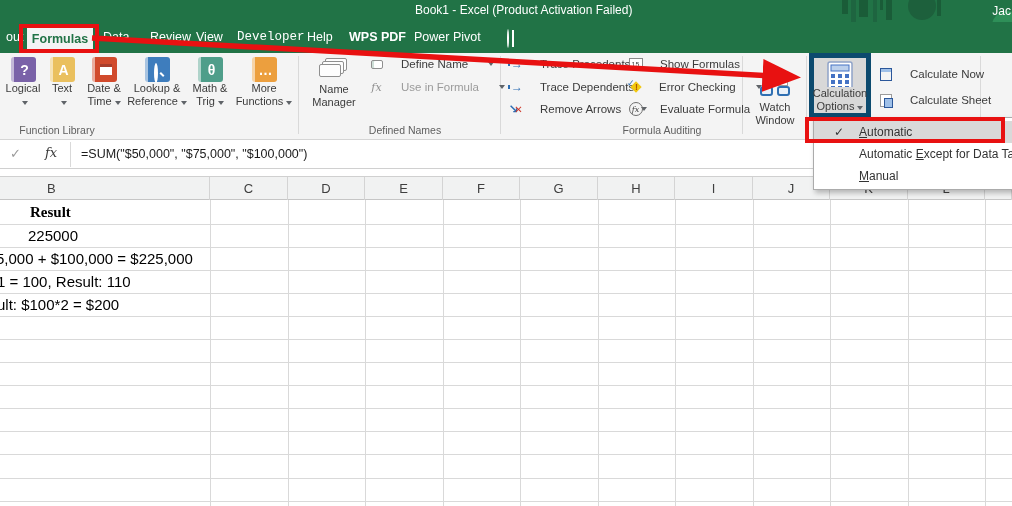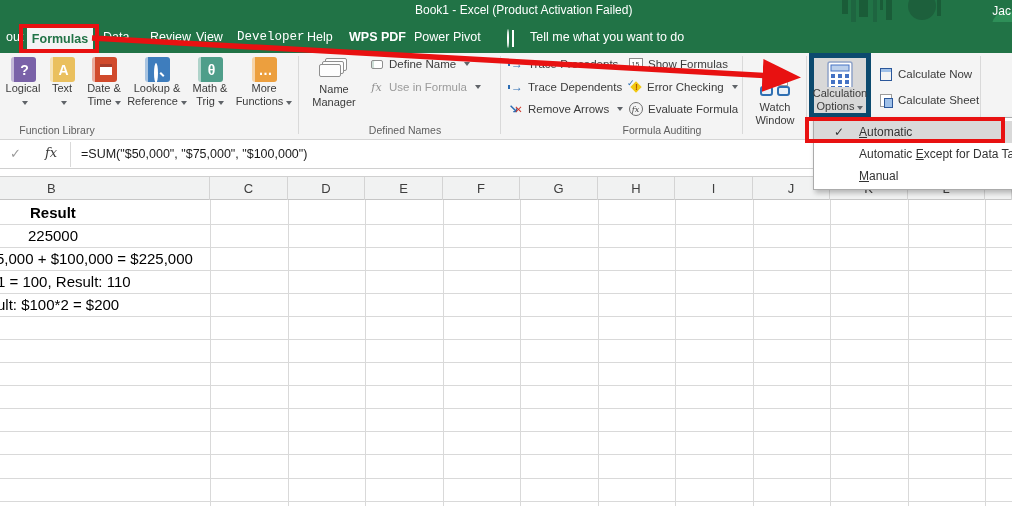--- a/index.html
+++ b/index.html
@@ -38,21 +38,21 @@
   .mag .h{position:absolute;left:7px;top:7px;width:2px;height:5px;background:#fff;transform:rotate(-45deg);}
 
   .bigbtn{position:absolute;display:flex;flex-direction:column;align-items:center;padding-top:3px;cursor:default;}
   .bigbtn .l1,.bigbtn .l2{font-size:11px;color:#3b3b3b;line-height:13px;white-space:nowrap;}
   .tags{position:relative;width:30px;height:24px;margin-bottom:2px;}
   .tags .t{position:absolute;width:22px;height:13px;background:#fdfdfd;border:1px solid #8f8f8f;border-radius:2px;}
   .glasses{position:relative;width:34px;height:26px;margin-bottom:1px;}
   .glasses .win{position:absolute;left:4px;top:0;width:26px;height:12px;border:1px solid #9b9b9b;background:#fff;box-shadow:inset 0 3px 0 #c8dbf0;}
   .glasses .e{position:absolute;top:12px;width:13px;height:10px;border:2px solid #2f6fb2;border-radius:3px;background:#eaf1f9;}
 
-  .srow{position:absolute;height:20px;display:flex;align-items:center;gap:5px;font-size:11.5px;color:#3b3b3b;white-space:nowrap;cursor:default;}
+  .srow{position:absolute;height:20px;display:flex;align-items:center;gap:17px;font-size:11.5px;color:#3b3b3b;white-space:nowrap;cursor:default;}
   .srow.disabled{color:#9b9b9b;}
   .mini{display:inline-flex;width:15px;height:14px;align-items:center;justify-content:center;font-size:11px;flex:none;}
   .ic-tagmini{width:12px;height:9px;border:1px solid #8f8f8f;background:#fff;border-radius:2px;box-shadow:inset 2px 0 0 #cfe0d8;}
   .ic-fx{font-family:"DejaVu Serif",serif;font-style:italic;color:#8f8f8f;font-size:11px;}
   .ic-gridsel{width:12px;height:11px;border:1px solid #8f8f8f;background:
      linear-gradient(#b9cfe8 0 4px,transparent 4px),linear-gradient(90deg,#e8eef5 0 5px,#fff 5px);}
   .ic-arrowb{color:#2b6cb3;font-size:12px;font-weight:bold;}
   .ic-sq{width:4px;height:4px;background:#2b6cb3;display:inline-block;margin-right:1px;}
   .ic-redx{color:#d03a2b;font-weight:bold;font-size:10px;margin-left:-4px;}
   .ic-showf{width:14px;height:12px;border:1px solid #8a8a8a;background:#fff;font-size:7px;color:#444;display:flex;align-items:center;justify-content:center;}
@@ -78,21 +78,21 @@
   .formulabar .div{position:absolute;left:70px;top:2px;width:1px;height:25px;background:#d9d9d9;}
   .formulabar .formula{position:absolute;left:81px;top:7px;font-size:12.5px;color:#1a1a1a;white-space:nowrap;}
 
   
   .colheaders{position:absolute;left:0;top:176px;width:1012px;height:24px;background:#f1f2f2;border-top:1px solid #d0d0d0;border-bottom:1px solid #c6c6c6;}
   .colh{position:absolute;top:0;height:23px;border-right:1px solid #d4d4d4;font-size:13px;color:#3f3f3f;text-align:center;line-height:23px;cursor:default;}
 
   
   .gridarea{position:absolute;left:0;top:200px;width:1012px;height:306px;background:#fff;overflow:hidden;}
   .cellrow{position:absolute;height:23px;line-height:23px;font-size:15px;color:#000;white-space:nowrap;}
-  .cellrow.bold{font-weight:bold;}
+  .cellrow.bold{font-weight:bold;font-family:Liberation Serif, serif;}
 
   
   .menu{position:absolute;left:813px;top:117px;width:206px;height:73px;background:#fff;border:1px solid #ababab;
         box-shadow:2px 3px 5px rgba(0,0,0,.25);z-index:50;padding-top:3px;}
   .mitem{position:relative;height:22px;line-height:22px;font-size:12px;color:#333;padding-left:45px;white-space:nowrap;cursor:default;}
   .mitem.hover{background:#d9d9d9;}
   .mitem .mk{position:absolute;left:20px;top:0;font-size:12px;color:#333;}
   .u{text-decoration:underline;}
 
   
@@ -125,21 +125,20 @@
     <span class="tab" style="left:6px;">out</span>
     <span class="tab selected" style="left:27px;width:66px;">Formulas</span>
     <span class="tab" style="left:103px;">Data</span>
     <span class="tab" style="left:150px;">Review</span>
     <span class="tab" style="left:196px;">View</span>
     <span class="tab" style="left:237px;font-family:Liberation Mono, monospace;">Developer</span>
     <span class="tab" style="left:307px;">Help</span>
     <span class="tab" style="left:349px;font-weight:bold;">WPS PDF</span>
     <span class="tab" style="left:414px;">Power Pivot</span>
     <span class="bulb"><span class="g"></span><span class="s"></span></span>
-    <span class="tab" style="left:530px;">Tell me what you want to do</span>
   </div>
 
   <div class="ribbon">
     <div class="sep" style="left:298px;"></div>
     <div class="sep" style="left:500px;"></div>
     <div class="sep" style="left:742px;"></div>
     <div class="sep" style="left:806px;"></div>
     <div class="sep" style="left:980px;"></div>
 
     <div class="libwrap">

